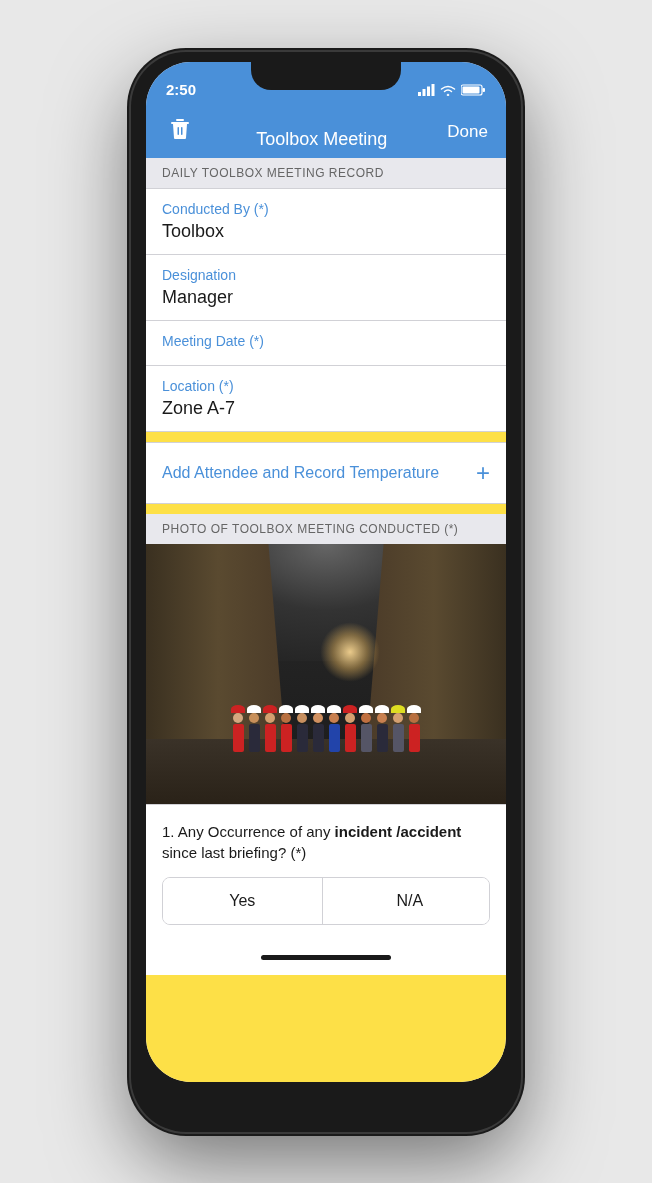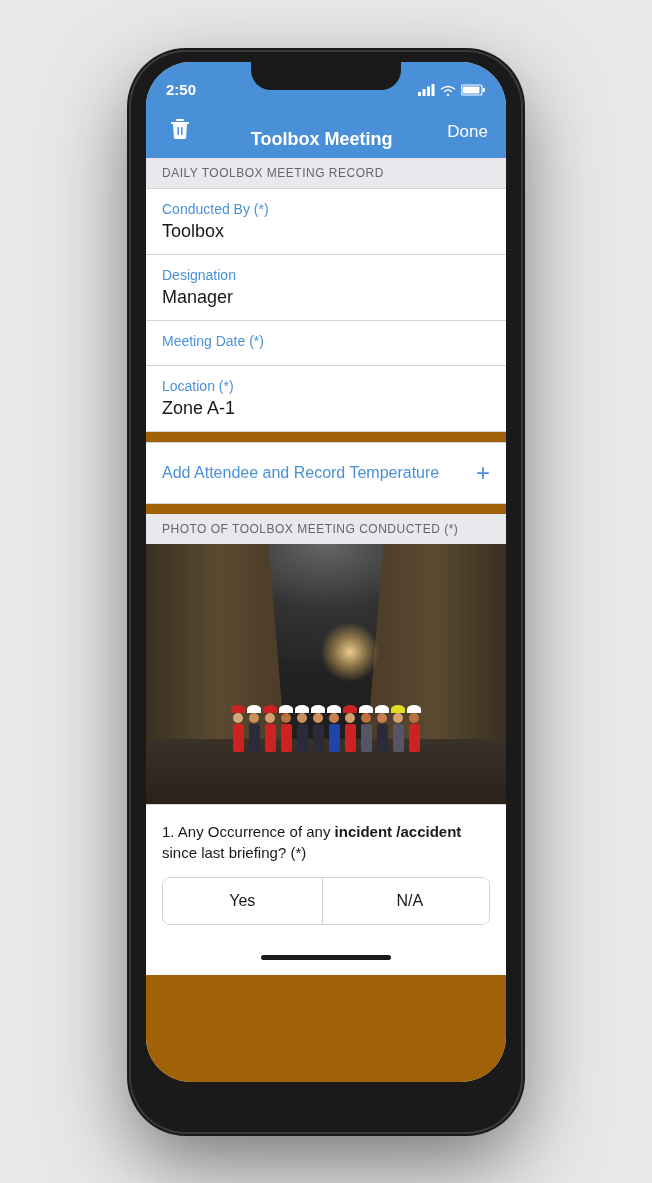--- a/index.html
+++ b/index.html
@@ -136,42 +136,42 @@
       font-size: 20px;
       cursor: pointer;
       padding: 6px;
       background: none;
       border: none;
     }
 
     .nav-title {
       color: white;
       font-size: 18px;
-      font-weight: 700;
+      font-weight: 400;
       margin-top: 15px;
     }
 
     .nav-done-btn {
       color: white;
       font-size: 17px;
       font-weight: 400;
       cursor: pointer;
       background: none;
       border: none;
     }
 
     
     .content {
       position: absolute;
       top: 96px;
       left: 0;
       right: 0;
       bottom: 0;
       overflow-y: auto;
-      background: #a16207;
+      background: #fde047;
     }
 
     
     .section-header {
       background: #e8e8ed;
       padding: 8px 16px;
       font-size: 12px;
       color: #666;
       font-weight: 500;
       letter-spacing: 0.5px;
@@ -480,21 +480,21 @@
             <div class="field-label">Designation</div>
             <div class="field-value">Manager</div>
           </div>
 
           <div class="form-field">
             <div class="field-label">Meeting Date (*)</div>
           </div>
 
           <div class="form-field">
             <div class="field-label">Location (*)</div>
-            <div class="field-value">Zone A-1</div>
+            <div class="field-value">Zone A-7</div>
           </div>
 
         </div>
 
         <div class="add-attendee-row">
           <span class="add-attendee-text">Add Attendee and Record Temperature</span>
           <span class="add-plus">+</span>
         </div>
 
         <div class="photo-section-header">PHOTO OF TOOLBOX MEETING CONDUCTED (*)</div>

